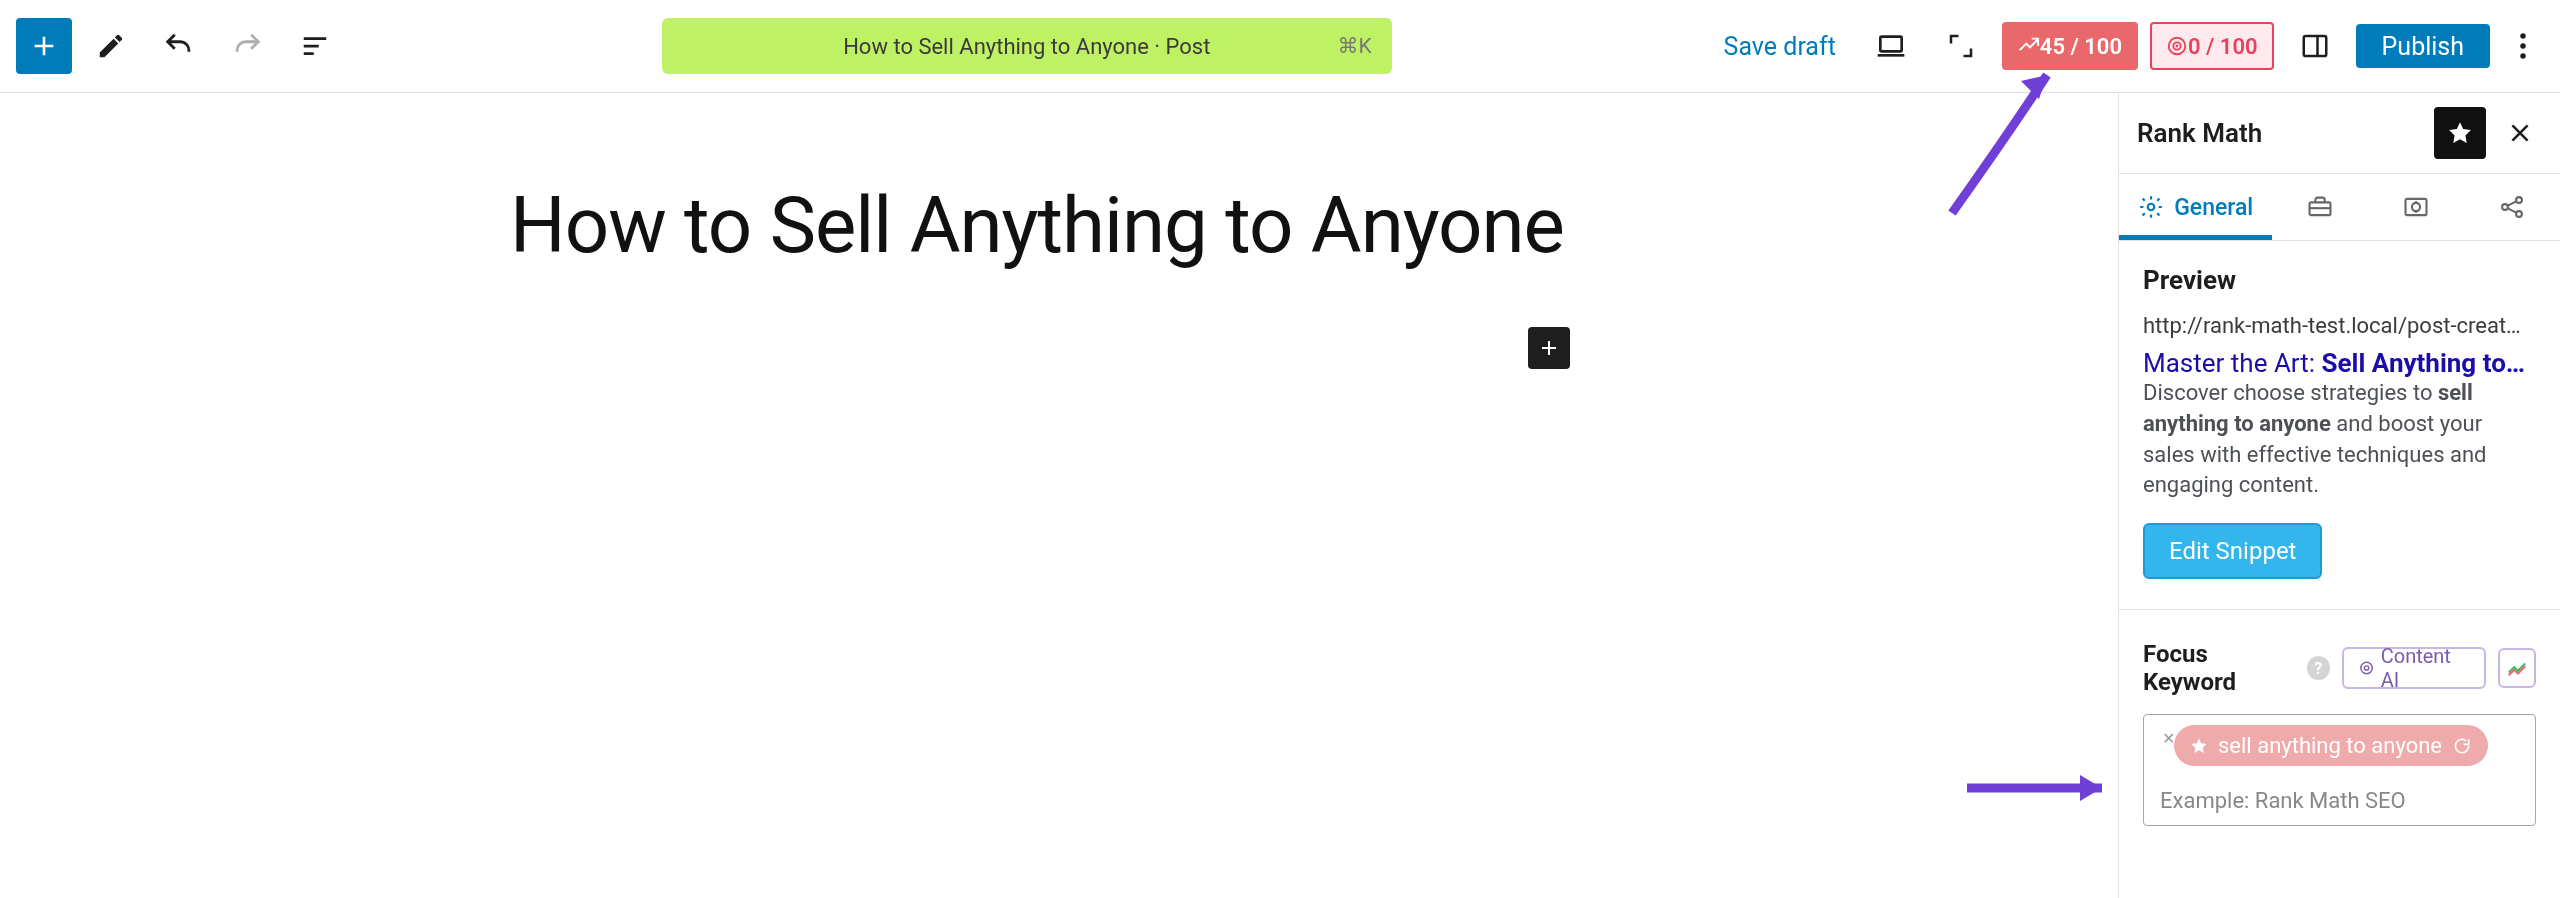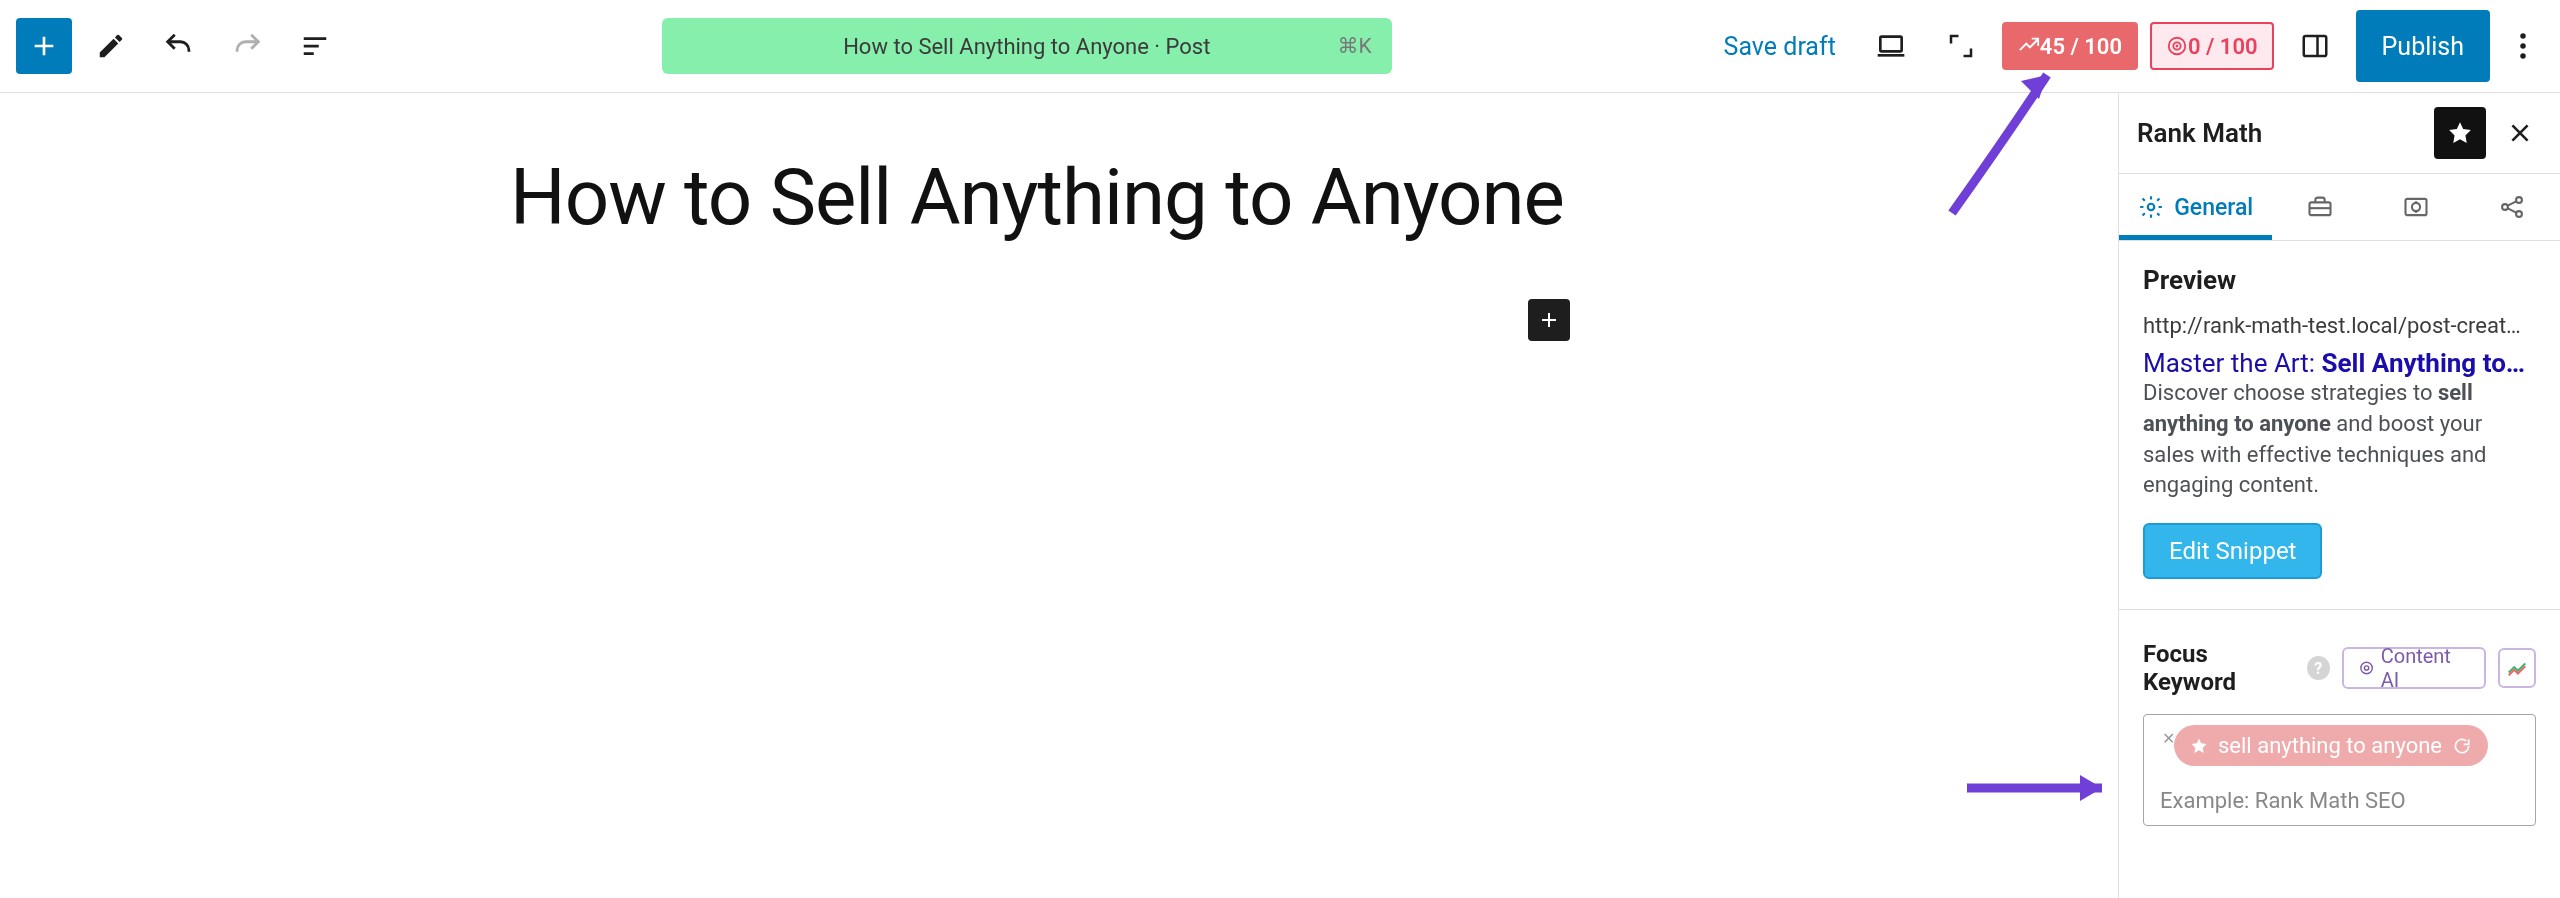--- a/index.html
+++ b/index.html
@@ -5,35 +5,35 @@
   * { box-sizing: border-box; margin: 0; padding: 0; }
   body { font-family: -apple-system, BlinkMacSystemFont, "Segoe UI", Roboto, sans-serif; background: #fff; color: #1e1e1e; width: 2560px; height: 898px; overflow: hidden; position: relative; }
 
   
   .topbar { height: 93px; border-bottom: 1px solid #e0e0e0; display: flex; align-items: center; padding: 0 16px; gap: 8px; }
   .tb-left { display: flex; align-items: center; gap: 10px; }
   .add-block { width: 56px; height: 56px; background: #007cba; color: #fff; display: flex; align-items: center; justify-content: center; border-radius: 4px; cursor: pointer; }
   .icon-btn { width: 58px; height: 56px; display: flex; align-items: center; justify-content: center; cursor: pointer; color: #1e1e1e; border-radius:4px; }
   .icon-btn.disabled { opacity: .35; cursor: default; }
   .tb-center { flex:1; display:flex; justify-content:center; }
-  .doc-pill { width: 730px; height: 56px; background: #86efac; border-radius: 6px; display:flex; align-items:center; justify-content:center; position:relative; color:#3a3a3a; font-size: 22px; }
+  .doc-pill { width: 730px; height: 56px; background: #bef264; border-radius: 6px; display:flex; align-items:center; justify-content:center; position:relative; color:#3a3a3a; font-size: 22px; }
   .doc-pill .kbd { position:absolute; right:20px; font-size:21px; color:#787878; }
   .tb-right { display:flex; align-items:center; gap:12px; }
   .save-draft { color:#007cba; font-size:25px; cursor:pointer; padding:0 14px;}
   .pill { height: 48px; border-radius: 4px; display:flex; align-items:center; padding: 0 14px; font-size: 22px; font-weight:600; }
   .pill-seo { background:#e9686b; border:2px solid #e9686b; color:#fff; }
   .pill-ai { background:#feeaee; border:2px solid #e9425c; color:#e9425c; }
-  .publish-btn { height: 72px; background:#007cba; color:#fff; border-radius:4px; padding:10px 26px; font-size:25px; display:flex; align-items:center; cursor:pointer; }
+  .publish-btn { height: 44px; background:#007cba; color:#fff; border-radius:4px; padding:10px 26px; font-size:25px; display:flex; align-items:center; cursor:pointer; }
   .more-v { width:42px; display:flex; align-items:center; justify-content:center; cursor:pointer;}
 
   
   .main { display:flex; height: calc(898px - 93px); }
   .editor-area { flex:1; position:relative; padding: 60px 0 0 0; }
   .editor-inner { width: 1060px; margin-left: 510px; }
-  .post-title { font-size: 78px; font-weight: 400; line-height: 1.15; color:#111; letter-spacing:-1px; }
+  .post-title { font-size: 78px; font-weight: 400; line-height: 1.15; color:#111; letter-spacing:-1px;margin-top:28px; }
   .block-prompt-row { display:flex; align-items:center; margin-top: 56px; }
   .block-prompt { font-size: 32px; color:#878787; flex:1; }
   .add-inline { width: 42px; height: 42px; background:#1e1e1e; color:#fff; display:flex; align-items:center; justify-content:center; border-radius:4px; margin-left:auto; cursor:pointer; }
 
   
   .sidebar { width: 442px; border-left:1px solid #e0e0e0; display:flex; flex-direction:column; background:#fff; }
   .panel-header { display:flex; align-items:center; padding: 14px 18px; gap:12px;justify-content:flex-end; }
   .panel-title { font-size:26px; font-weight:600; flex:1; }
   .star-box { width:52px; height:52px; background:#111; color:#fff; display:flex; align-items:center; justify-content:center; border-radius:4px; }
   .close-panel { width:44px; height:44px; display:flex; align-items:center; justify-content:center; cursor:pointer; }

